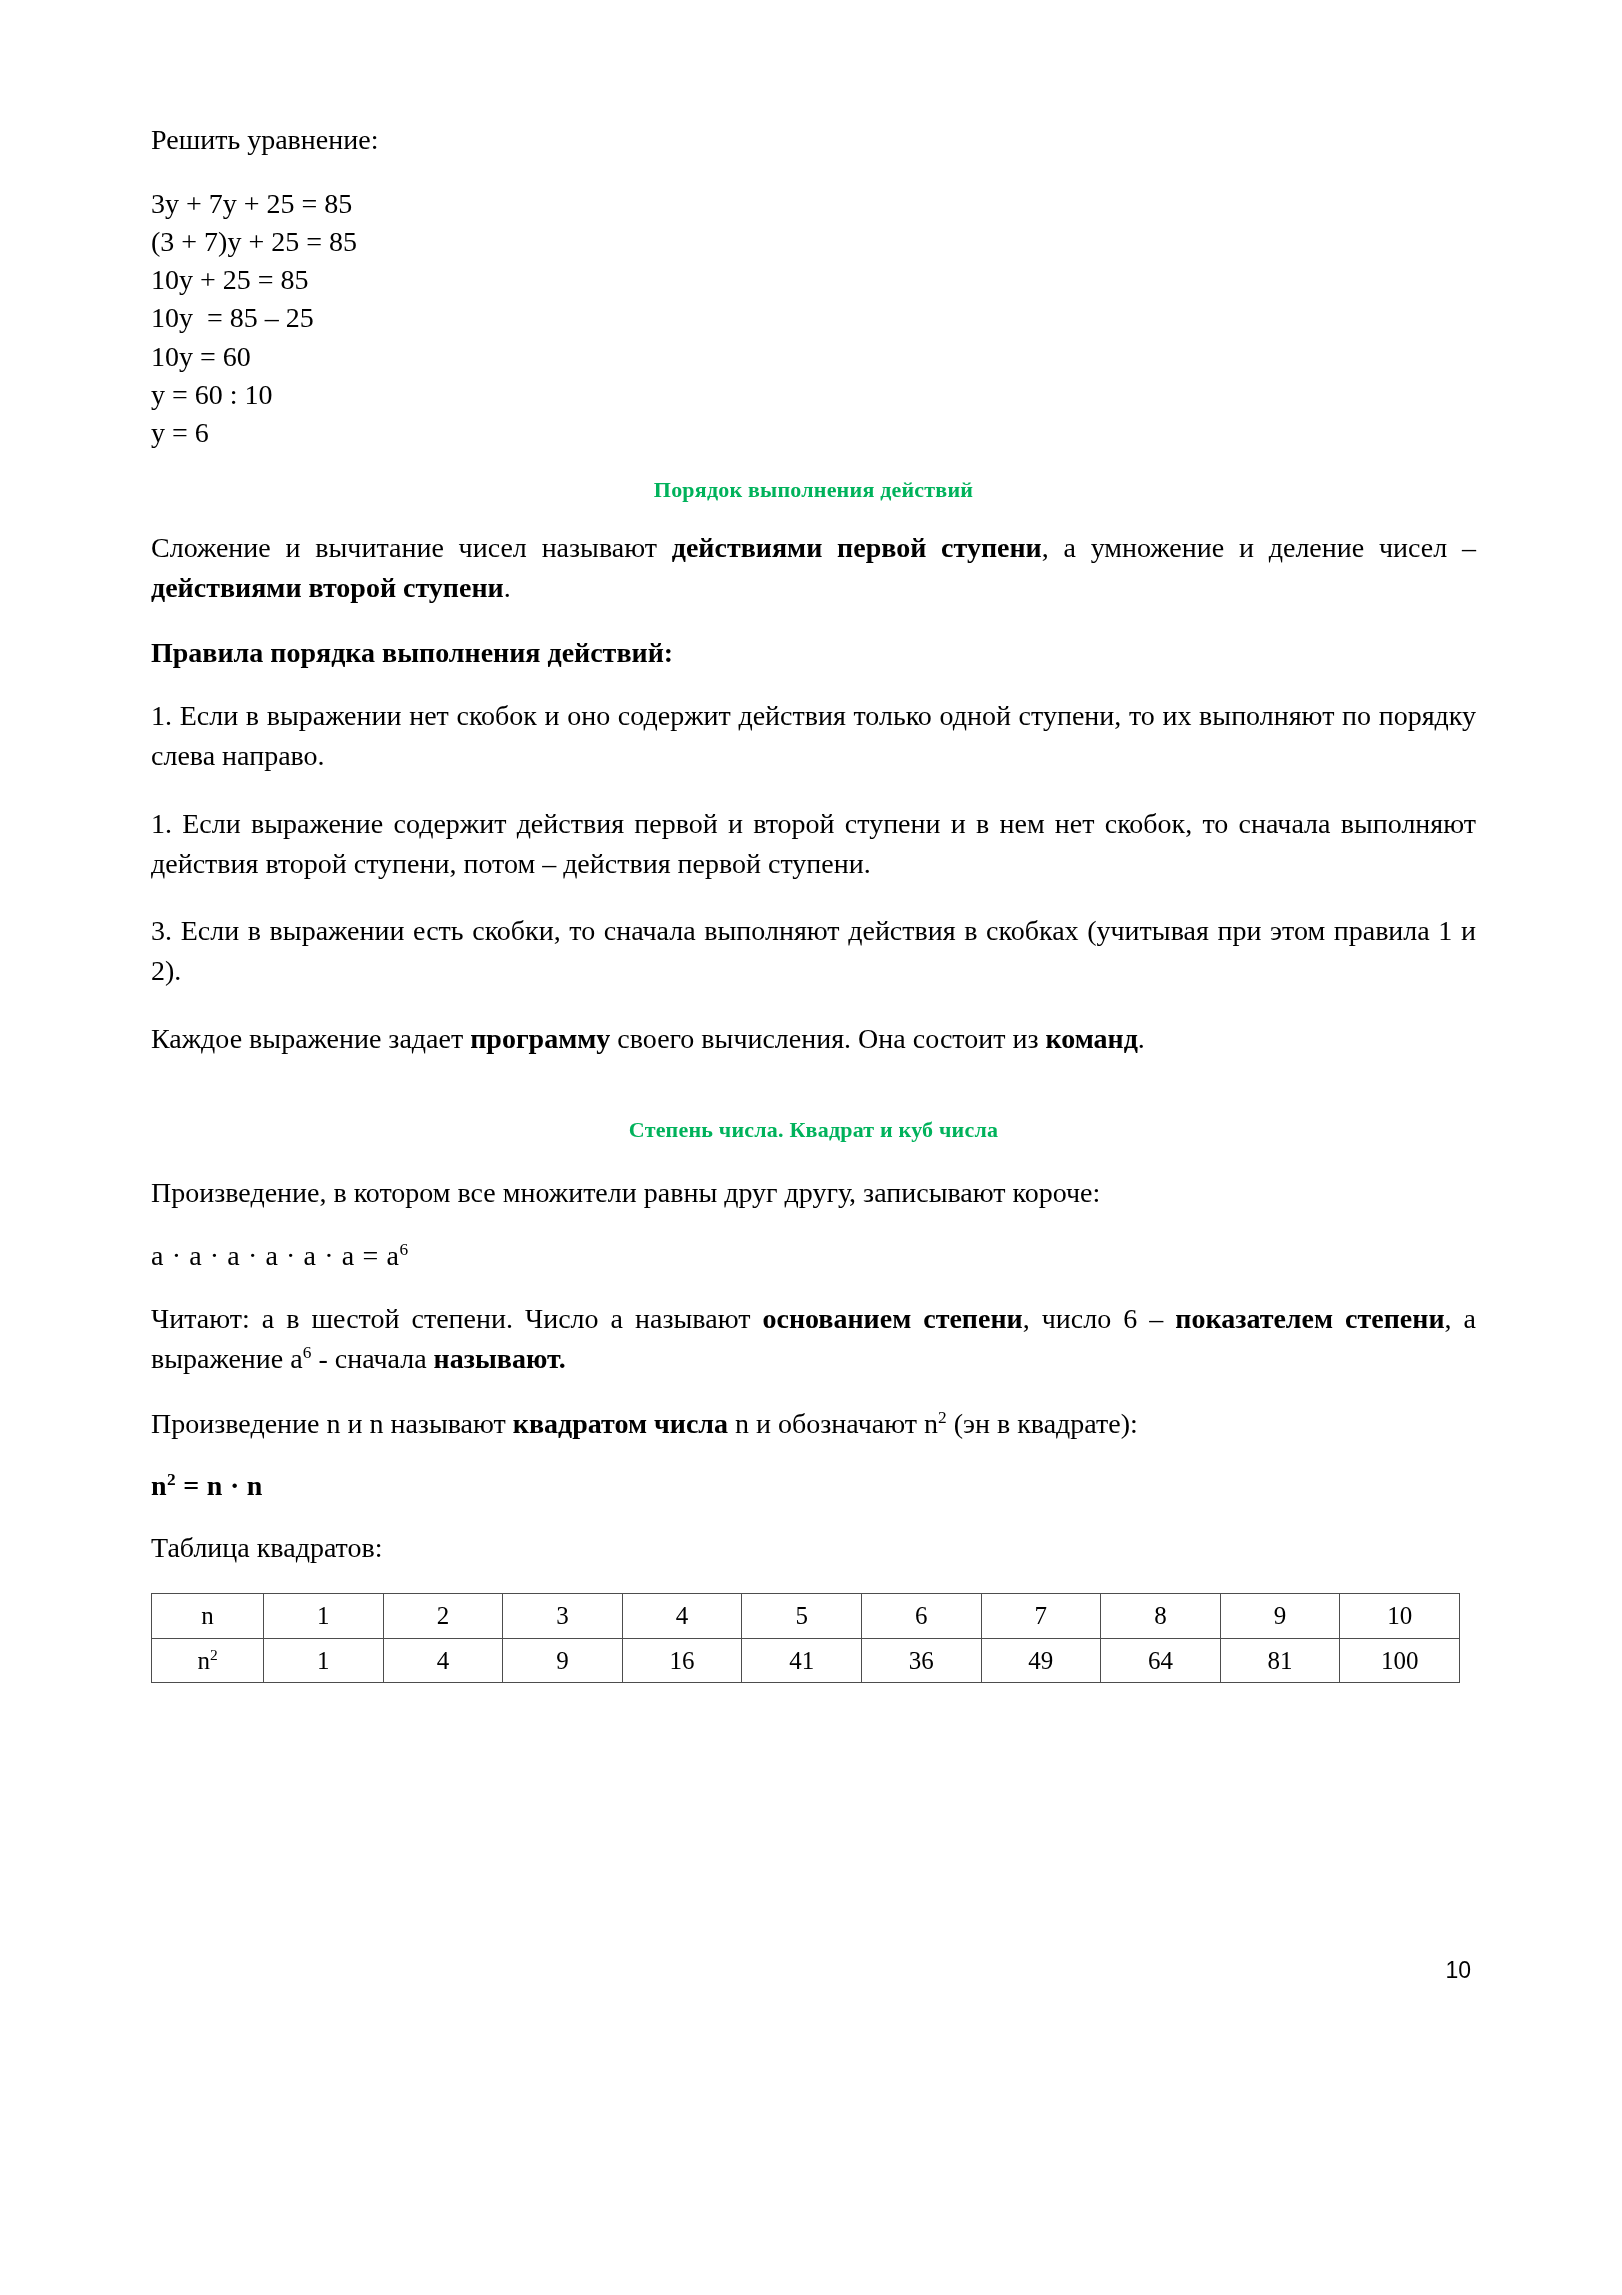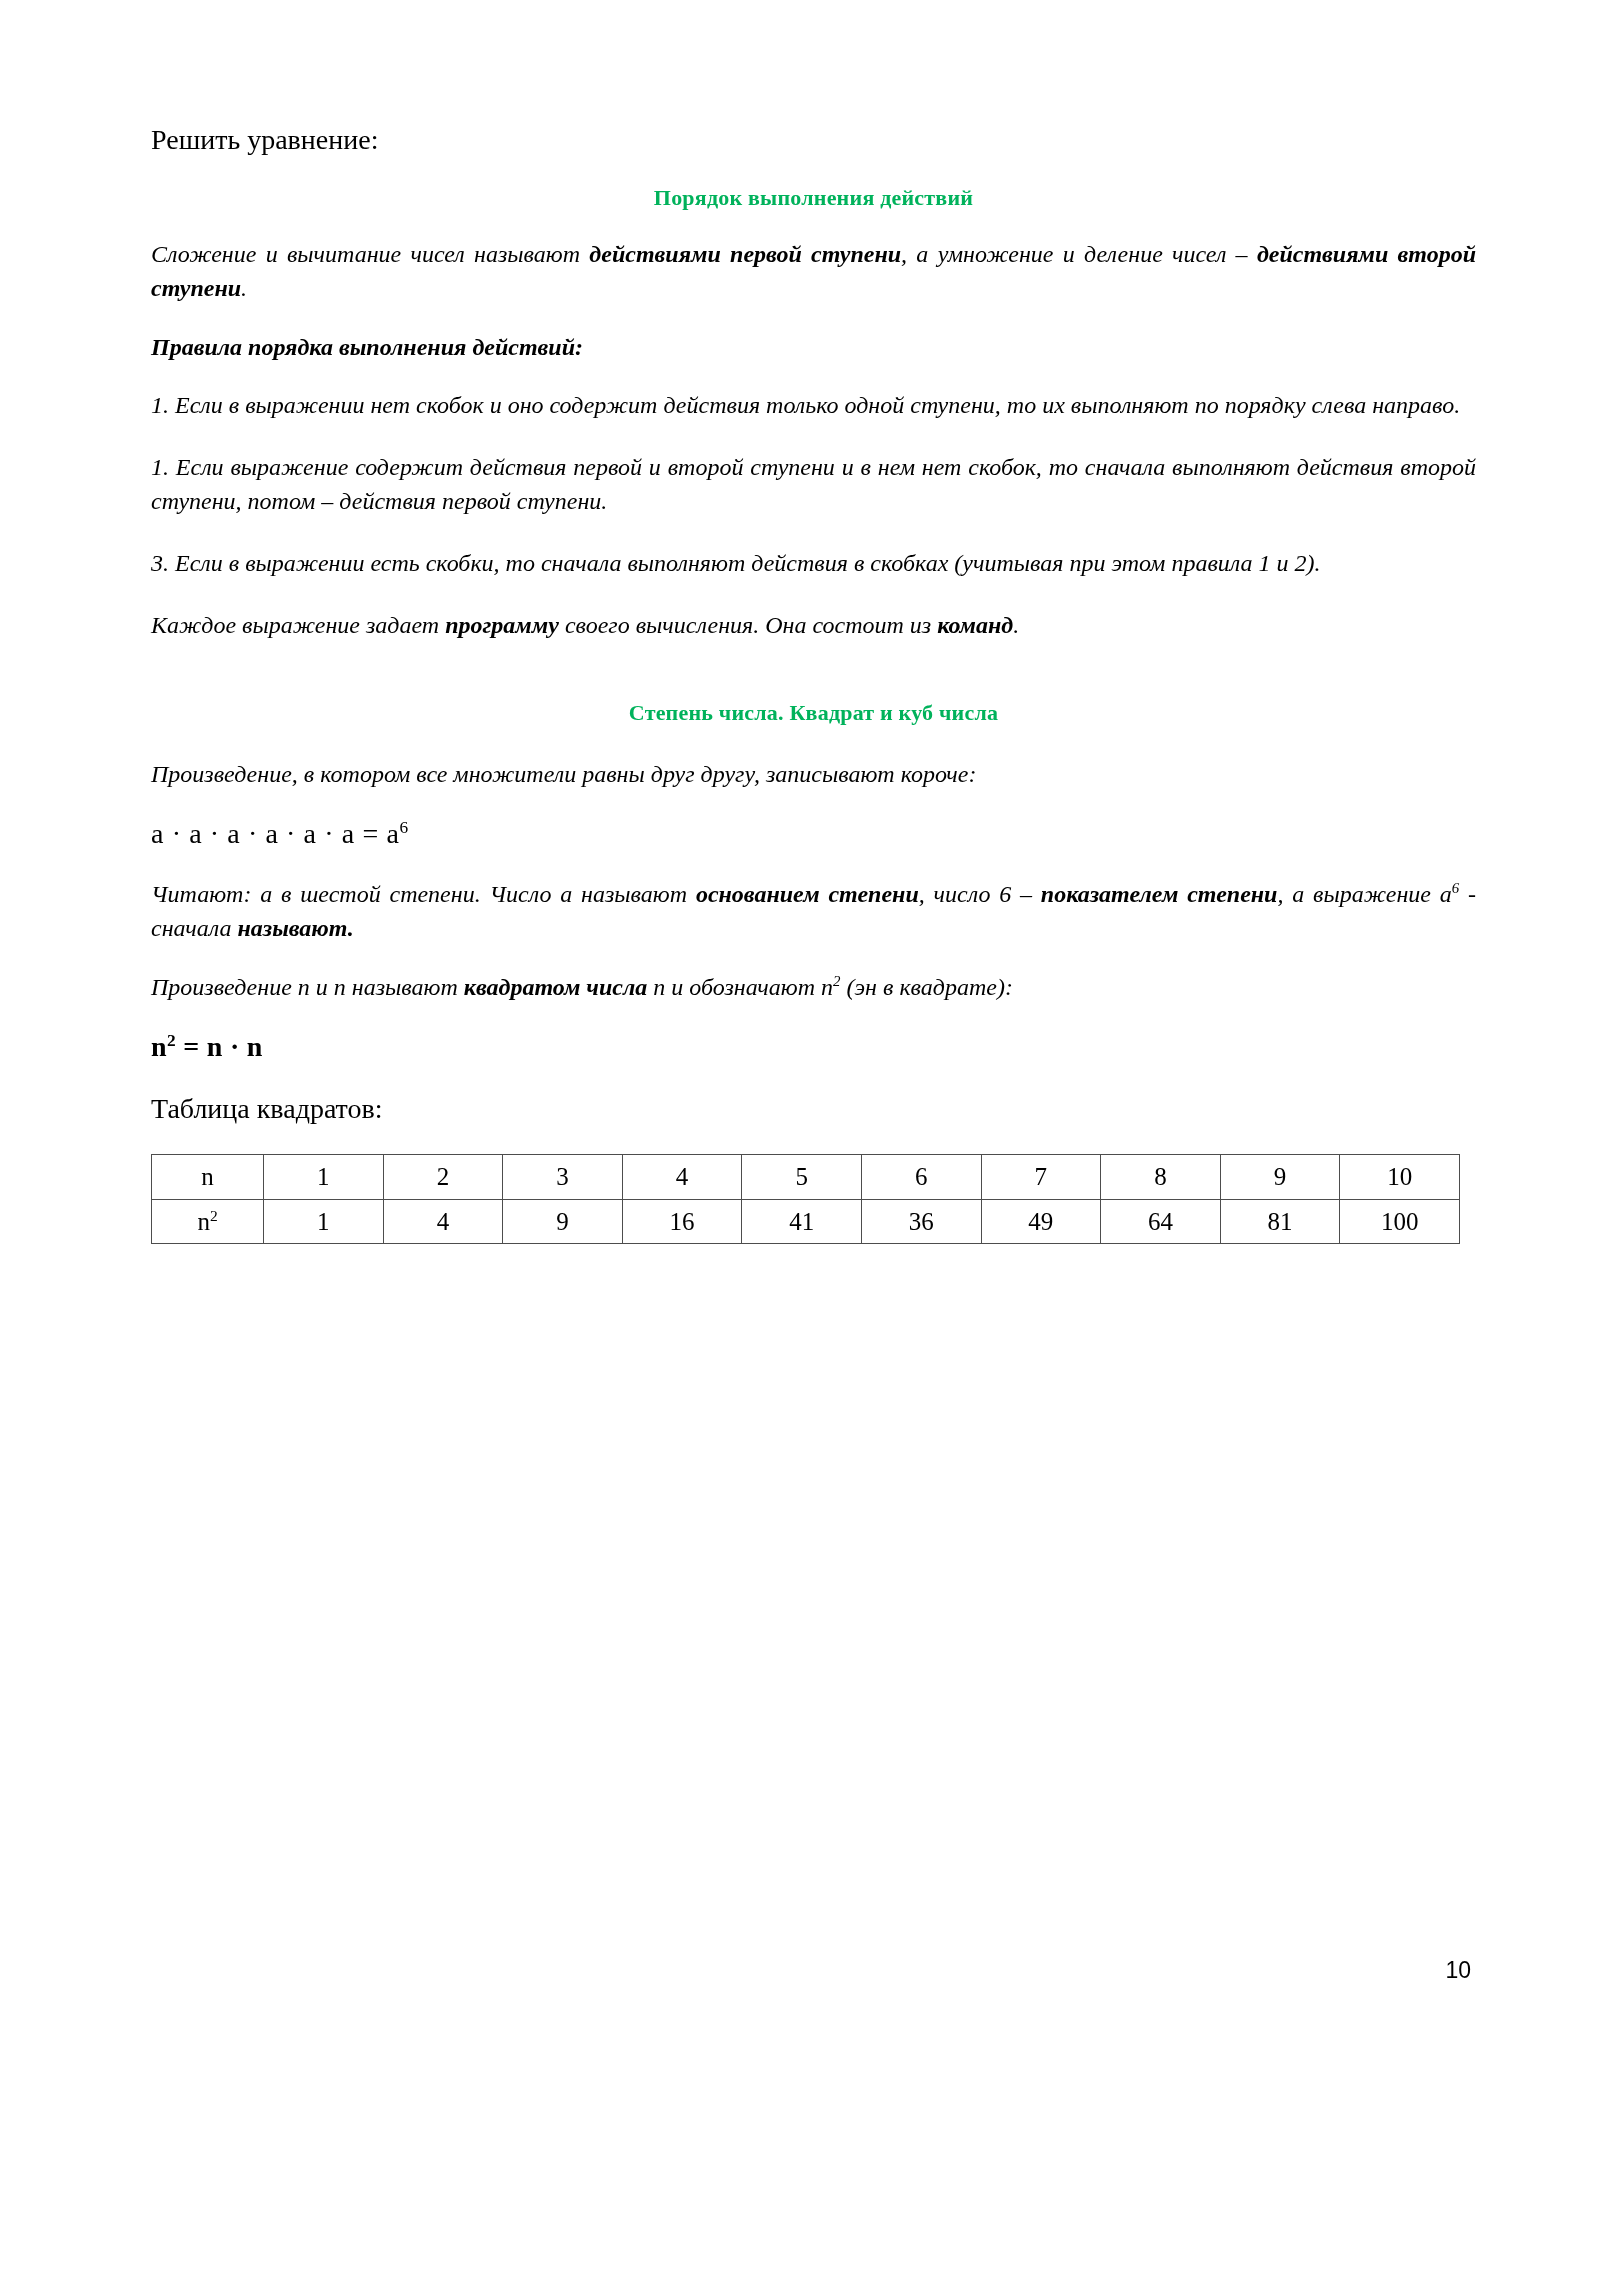--- a/index.html
+++ b/index.html
@@ -48,25 +48,24 @@
     font-size: 22px;
     line-height: 1.2;
     margin: 21.6px 0 25px 0;
     letter-spacing: 0.2px;
   }
   .section-heading.second {
     margin: 58px 0 30px 0;
   }
 
   p.body-text {
-    font-size: 24px;
+    font-size: 28px;
     line-height: 1.42;
     text-align: justify;
     margin: 0 0 25px 0;
-    font-style: italic;
   }
   p.body-text.tight {
     margin-bottom: 24px;
   }
   p.body-text.rule {
     margin-bottom: 28px;
   }
 
   .bold {
     font-weight: bold;
@@ -127,20 +126,29 @@
   }
 </style>
 </head>
 <body>
 
 <div class="page">
   <div class="content">
 
     <p class="lead">Решить уравнение:</p>
 
+    <div class="equations">
+      <div class="eq-line">3y + 7y + 25 = 85</div>
+      <div class="eq-line">(3 + 7)y + 25 = 85</div>
+      <div class="eq-line">10y + 25 = 85</div>
+      <div class="eq-line">10y  = 85 – 25</div>
+      <div class="eq-line">10y = 60</div>
+      <div class="eq-line">y = 60 : 10</div>
+      <div class="eq-line">y = 6</div>
+    </div>
 
     <h2 class="section-heading">Порядок выполнения действий</h2>
 
     <p class="body-text">
       <span>Сложение и вычитание чисел называют </span><span class="bold">действиями первой ступени</span><span>, а умножение и деление чисел – </span><span class="bold">действиями второй ступени</span><span>.</span>
     </p>
 
     <p class="body-text tight">
       <span class="bold">Правила порядка выполнения действий:</span>
     </p>

